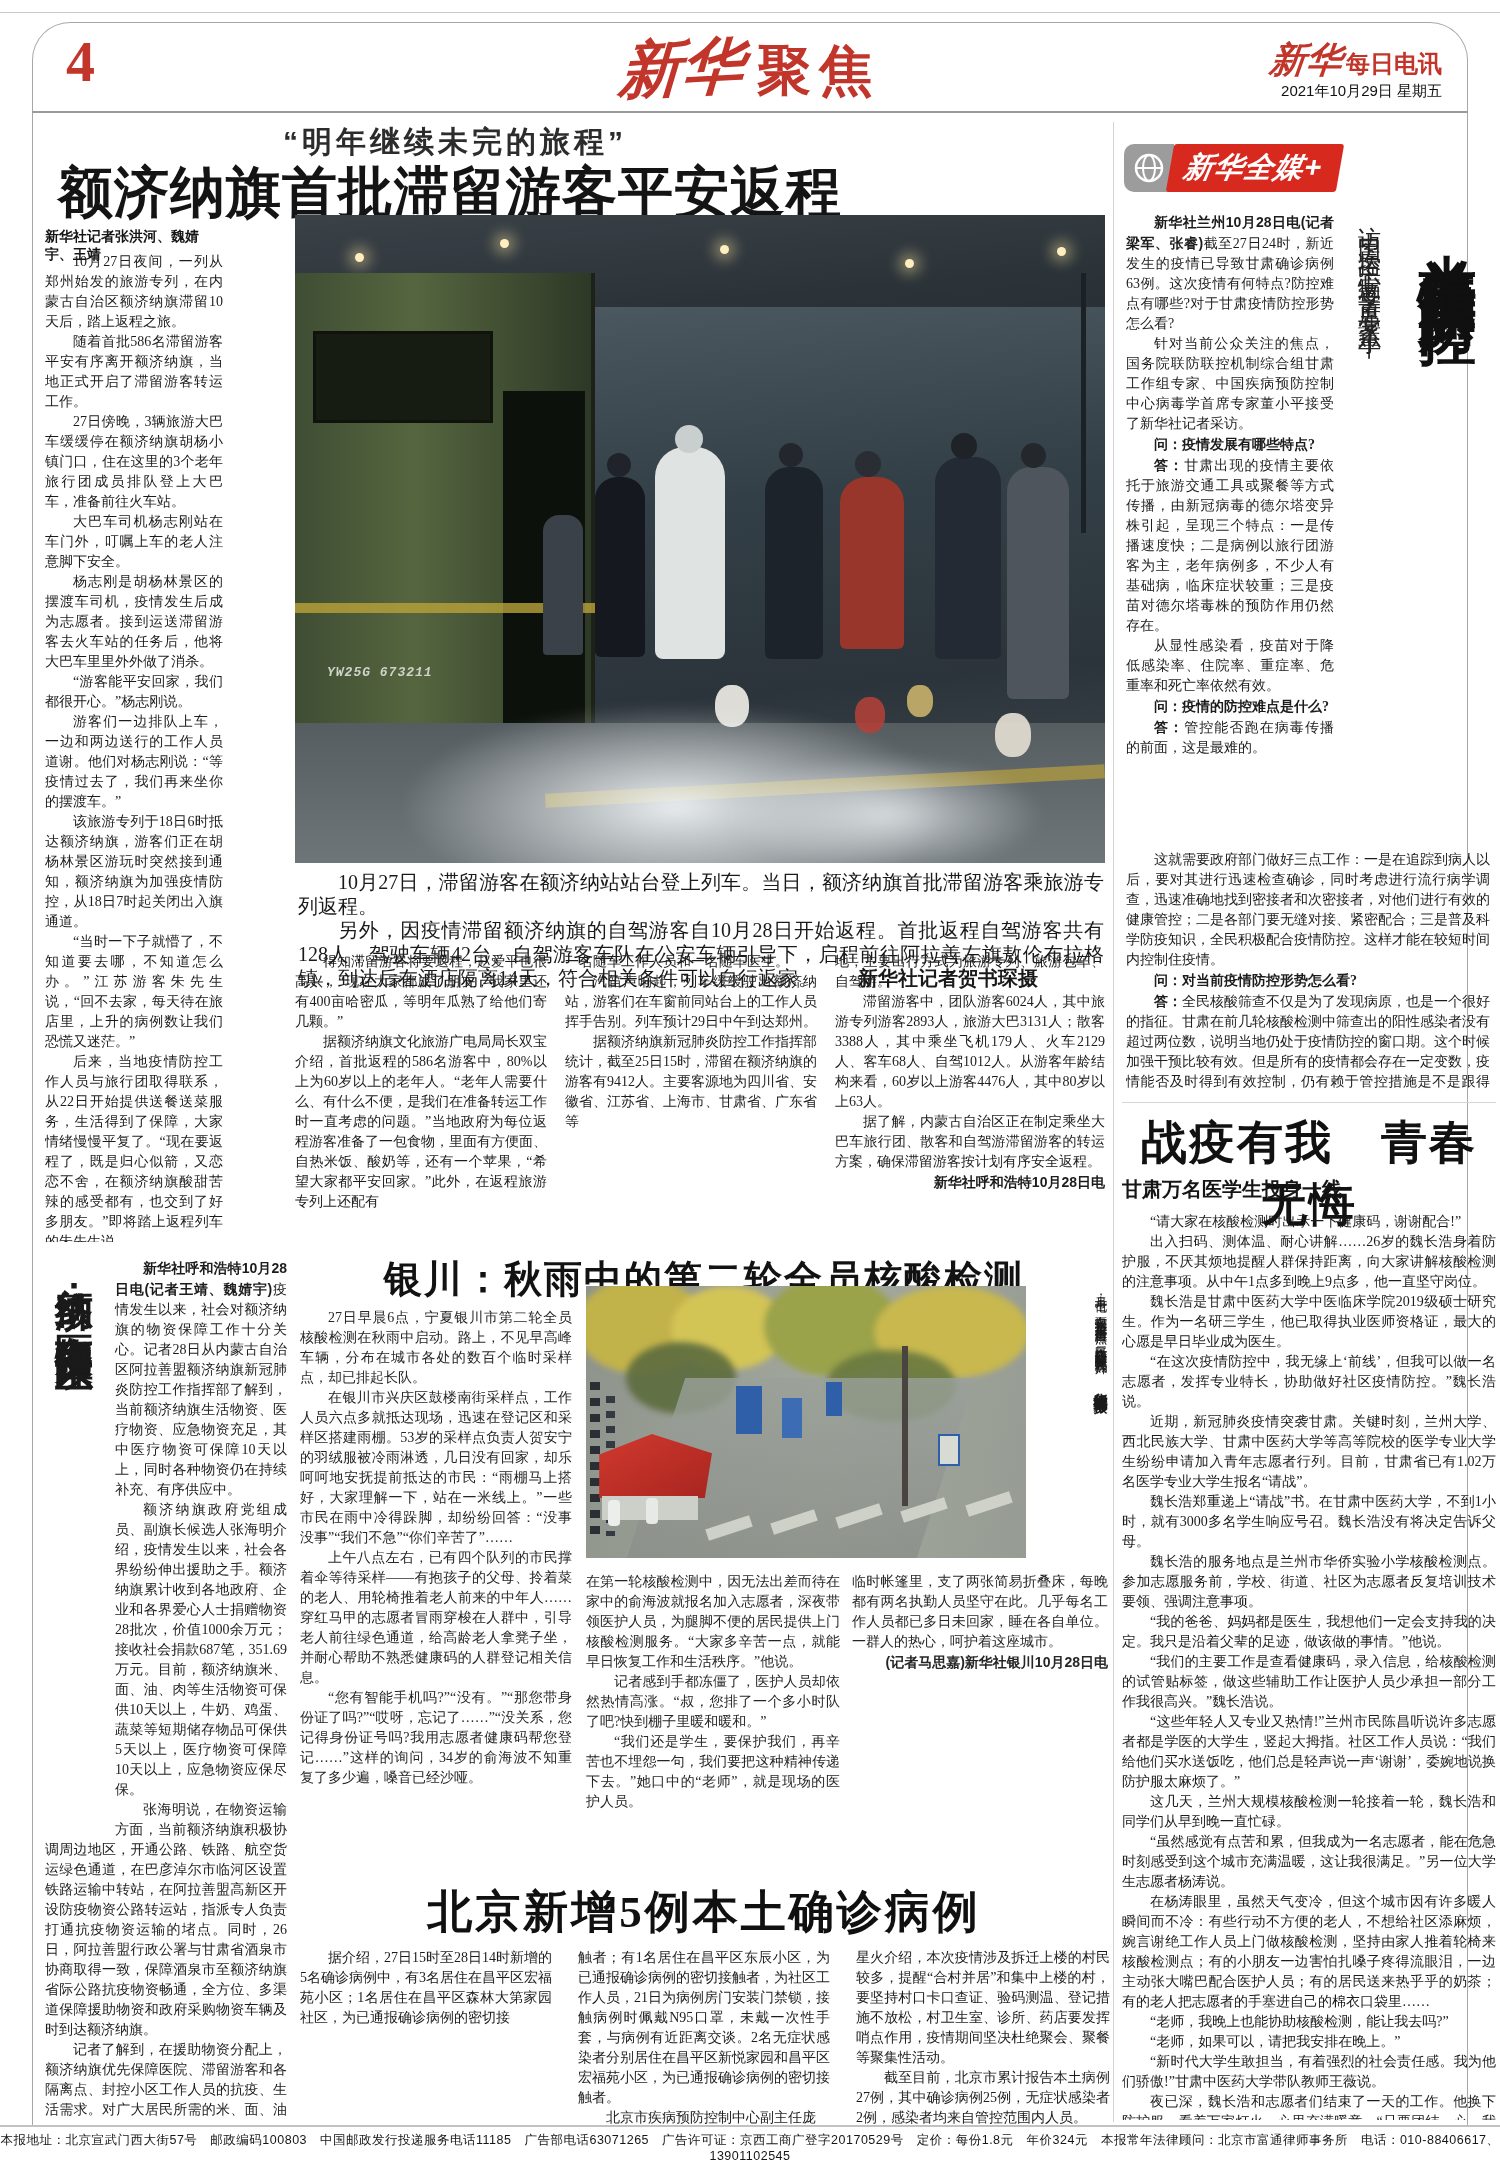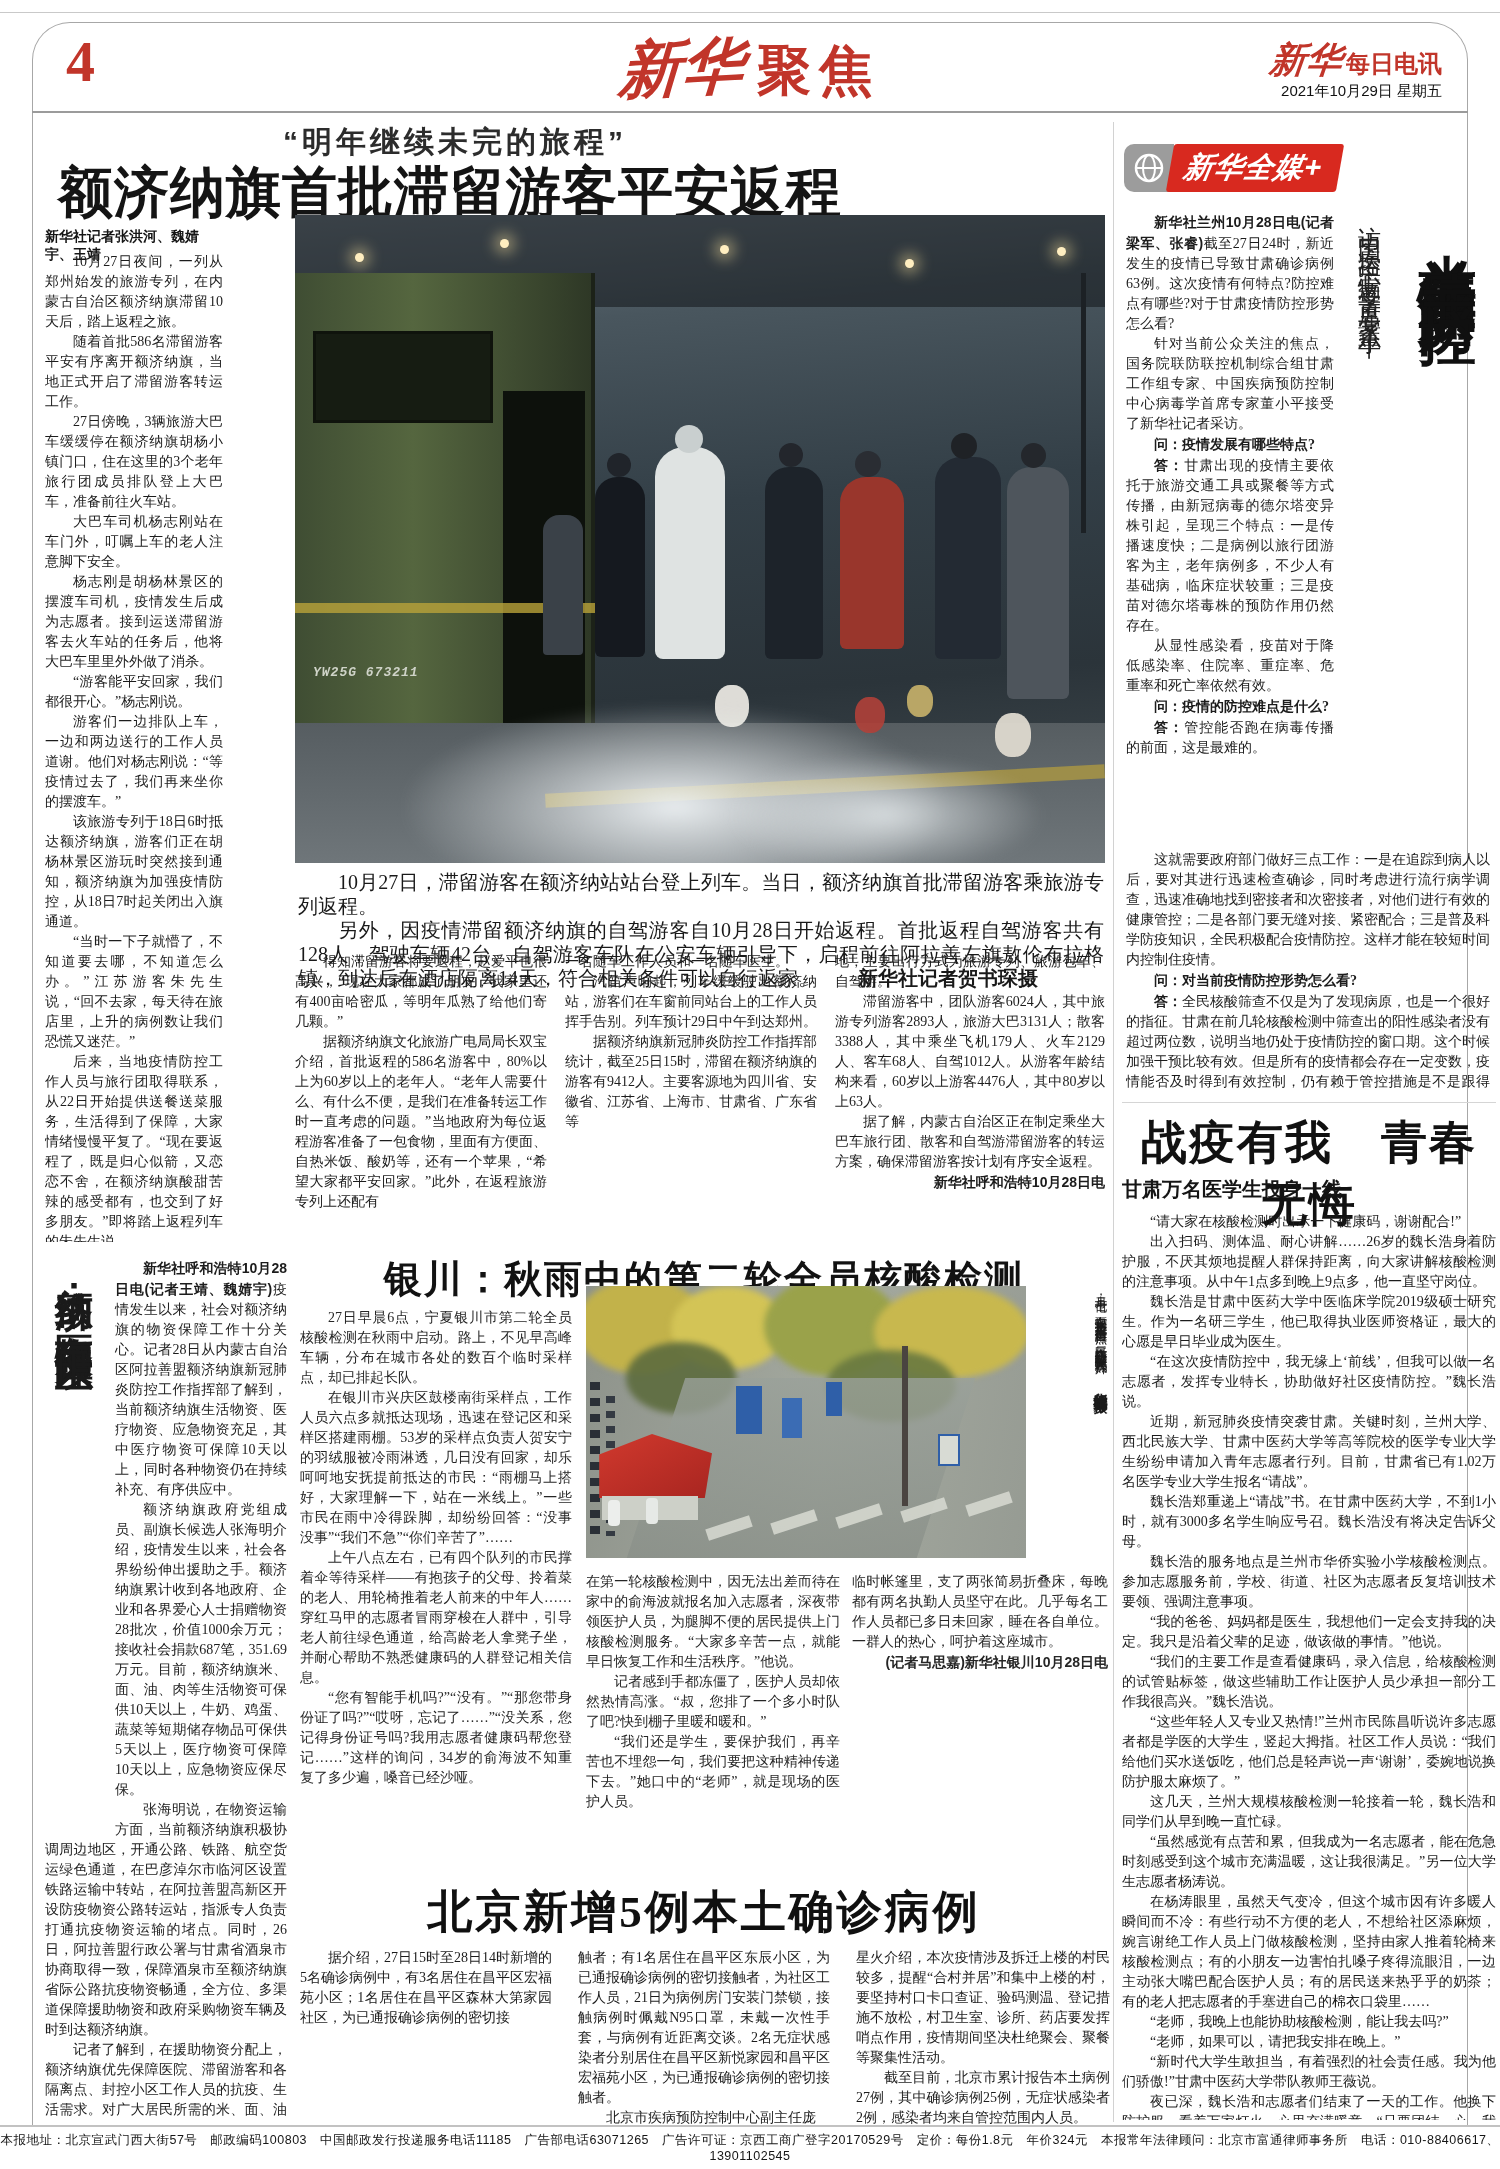--- a/index.html
+++ b/index.html
@@ -139,21 +139,21 @@
     <i style="left:0;top:0;width:810px;height:92px;background:rgba(18,22,26,.55)"></i>
     <i class="glow" style="left:60px;top:38px"></i>
     <i class="glow" style="left:205px;top:24px"></i>
     <i class="glow" style="left:425px;top:30px"></i>
     <i class="glow" style="left:610px;top:44px"></i>
     <i class="glow" style="left:762px;top:32px"></i>
     <i style="left:0;top:58px;width:300px;height:524px;background:linear-gradient(90deg,#3f4d33,#55663f 40%,#2e3826 100%);border-right:4px solid #1c2218">
       <i style="left:18px;top:58px;width:180px;height:92px;background:#161c12;border:3px solid #0f130c"></i>
       <i style="left:208px;top:118px;width:82px;height:340px;background:#0d110c"></i>
       <i style="left:0;top:330px;width:300px;height:10px;background:#b9a23a;opacity:.8"></i>
-      <span class="abs" style="left:18px;top:392px;color:#cfd3c8;font-size:13px;font-weight:bold;font-family:'Liberation Mono','DejaVu Sans Mono',monospace;letter-spacing:1px">YW25G 673211</span>
+      <span class="abs" style="left:32px;top:392px;color:#cfd3c8;font-size:13px;font-weight:bold;font-family:'Liberation Mono','DejaVu Sans Mono',monospace;letter-spacing:1px">YW25G 673211</span>
     </i>
     <i style="left:786px;top:58px;width:5px;height:260px;background:#1c2125"></i>
     <i style="left:0;top:508px;width:810px;height:140px;background:linear-gradient(#565d61,#6f767a)"></i>
     <i style="left:250px;top:564px;width:560px;height:14px;background:#a89544;transform:rotate(-3deg);opacity:.85"></i>
 
     <i style="left:300px;top:262px;width:50px;height:180px;background:#15191f;border-radius:22px 22px 6px 6px"></i>
     <i style="left:312px;top:238px;width:24px;height:24px;background:#20242a;border-radius:50%"></i>
     <i style="left:360px;top:232px;width:70px;height:212px;background:#dfe3e2;border-radius:30px 30px 8px 8px"></i>
     <i style="left:380px;top:210px;width:28px;height:28px;background:#c9cfcf;border-radius:50%"></i>
     <i style="left:470px;top:252px;width:58px;height:192px;background:#1d232a;border-radius:24px 24px 6px 6px"></i>

